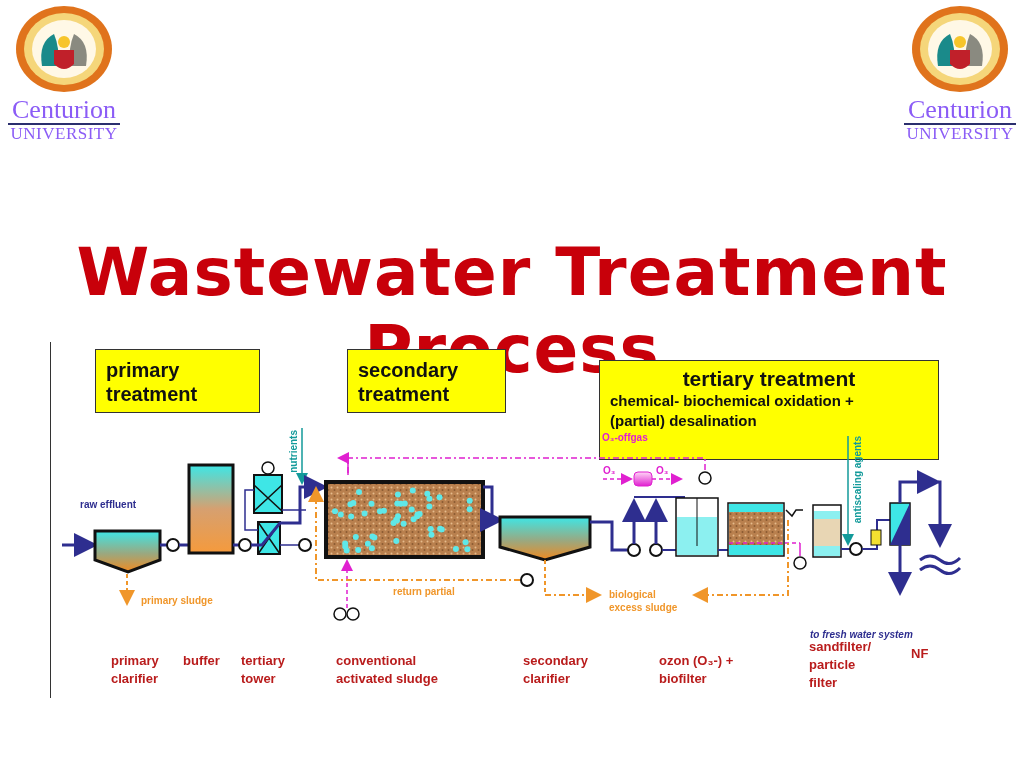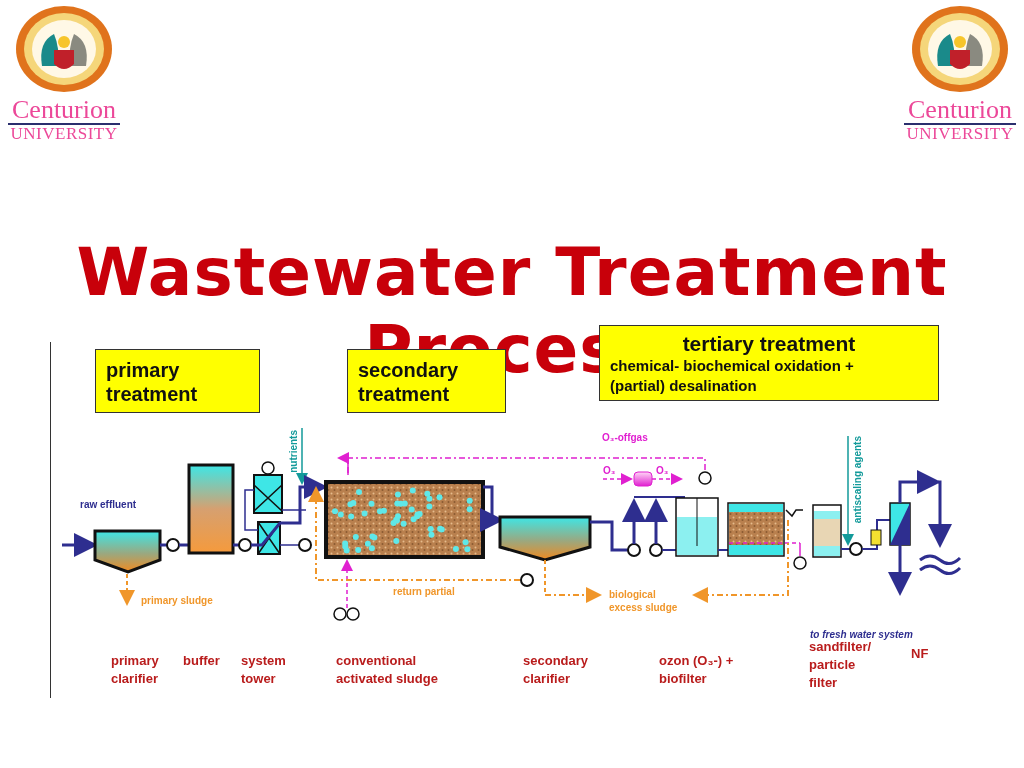--- a/index.html
+++ b/index.html
@@ -1,30 +1,30 @@
 <!DOCTYPE html>
 <html><head>
 <meta charset="utf-8">
 <style>
   html,body{margin:0;padding:0;background:#fff;}
   body{width:1024px;height:768px;position:relative;overflow:hidden;font-family:"Liberation Sans",sans-serif;}
   .logo{position:absolute;top:2px;width:124px;height:140px;}
   .logo-left{left:2px;}
   .logo-right{left:898px;}
   .logo .seal{position:absolute;left:12px;top:2px;width:100px;height:90px;}
-  .logo .brand{position:absolute;left:0;top:96px;width:124px;text-align:center;font-family:"Liberation Serif",serif;color:#ec4899;}
+  .logo .brand{position:absolute;left:0;top:96px;width:124px;text-align:center;font-family:"Liberation Serif",serif;color:#8b5cf6;}
   .logo .brand .b1{font-size:26px;line-height:24px;display:block;}
   .logo .brand .rule{display:block;height:2px;background:#2b2f6e;margin:1px 6px 1px 6px;}
   .logo .brand .b2{font-size:17px;line-height:16px;letter-spacing:0.5px;display:block;}
   .title{position:absolute;left:0;top:234px;width:1024px;text-align:center;font-family:"DejaVu Sans",sans-serif;font-weight:bold;font-size:66px;color:#c8000a;letter-spacing:1px;}
   .diagram{position:absolute;left:0;top:0;}
   .box{position:absolute;background:#ffff00;border:1px solid #333;color:#111;font-weight:bold;}
   .box-primary{left:95px;top:349px;width:165px;height:64px;font-size:20px;line-height:24px;padding:8px 0 0 10px;box-sizing:border-box;}
   .box-secondary{left:347px;top:349px;width:159px;height:64px;font-size:20px;line-height:24px;padding:8px 0 0 10px;box-sizing:border-box;}
-  .box-tertiary{left:599px;top:325px;width:340px;height:76px;box-sizing:border-box;padding:6px 0 14px 10px;}
+  .box-tertiary{left:599px;top:360px;width:340px;height:100px;box-sizing:border-box;padding:6px 0 14px 10px;}
   .box-tertiary .h{display:block;text-align:center;font-size:21px;line-height:24px;padding-right:10px;}
   .box-tertiary .s{display:block;font-size:15px;line-height:20px;}
   .lbl{position:absolute;font-weight:bold;font-size:13px;line-height:18px;color:#b91c1c;}
   .flow{position:absolute;font-weight:bold;font-size:10px;}
   .flow.blue{color:#2e2e8f;}
   .flow.orange{color:#f0962a;}
   .flow.magenta{color:#e020d0;}
   .flow.teal{color:#139a9a;}
   .vert{writing-mode:vertical-rl;transform:rotate(180deg);}
   .leftline{position:absolute;left:50px;top:342px;width:1px;height:356px;background:#333;}
@@ -270,21 +270,21 @@
 <div class="flow blue" style="left:810px;top:629px;font-style:italic;">to fresh water system</div>
 
 <div class="lbl" style="left:111px;top:652px;">
   <div>primary</div>
     <div>clarifier</div>
 </div>
 <div class="lbl" style="left:183px;top:652px;">
   <div>buffer</div>
 </div>
 <div class="lbl" style="left:241px;top:652px;">
-  <div>system</div>
+  <div>tertiary</div>
     <div>tower</div>
 </div>
 <div class="lbl" style="left:336px;top:652px;">
   <div>conventional</div>
     <div>activated sludge</div>
 </div>
 <div class="lbl" style="left:523px;top:652px;">
   <div>secondary</div>
     <div>clarifier</div>
 </div>

